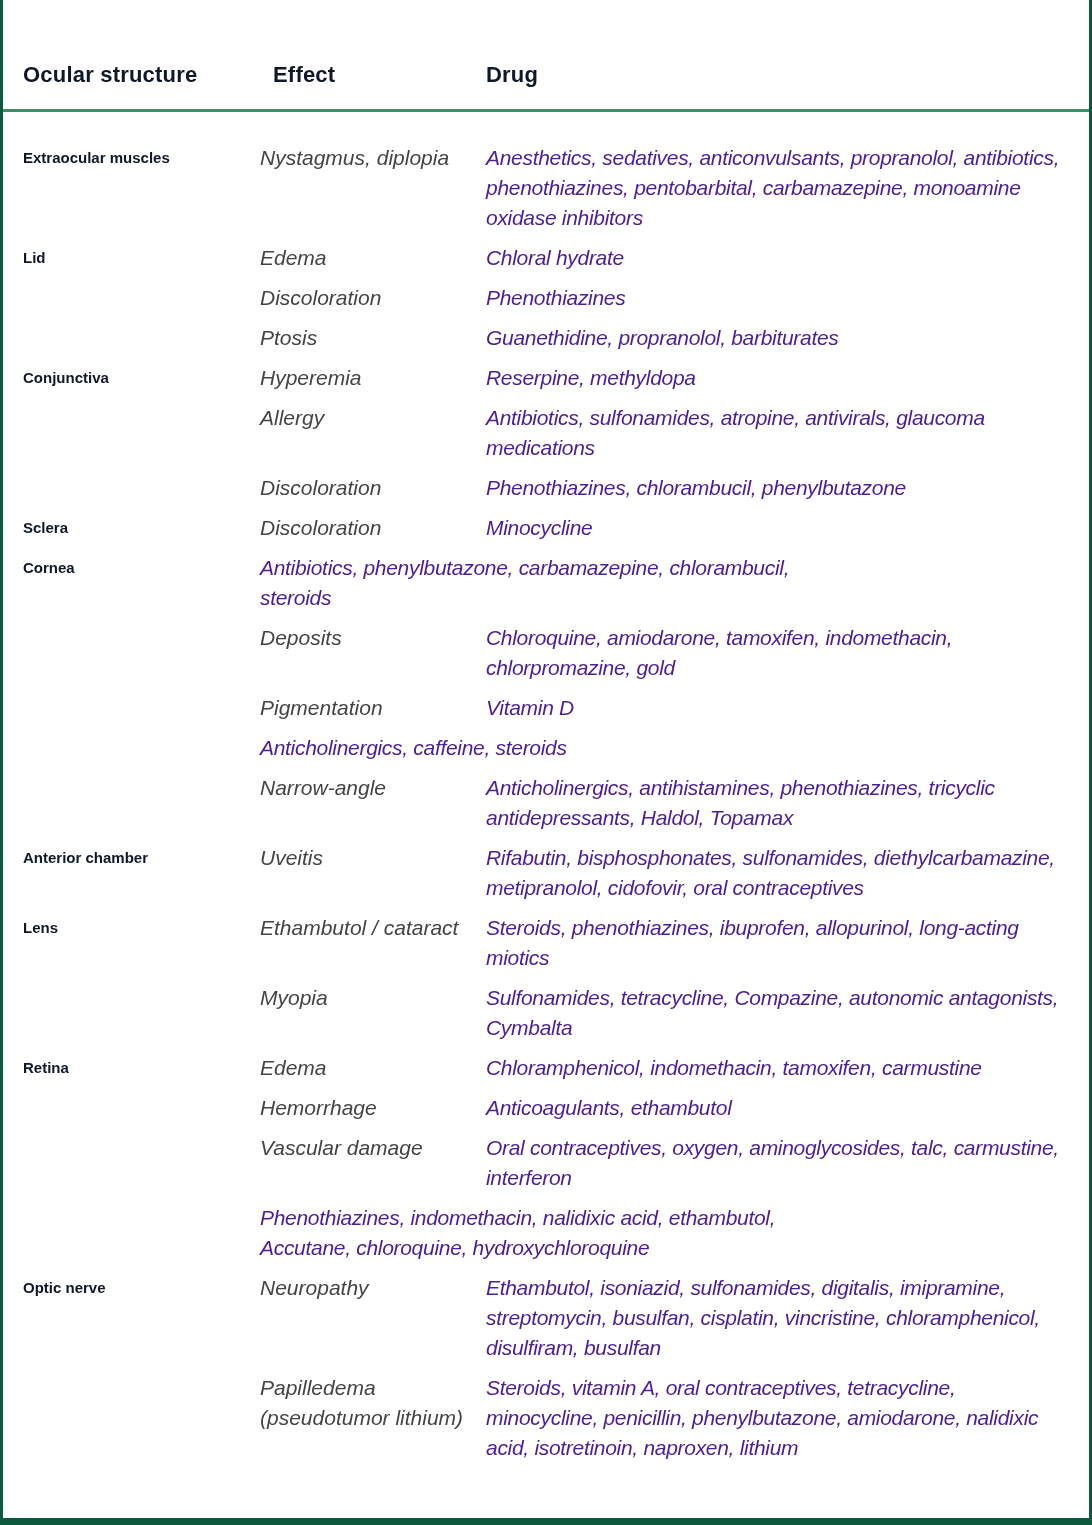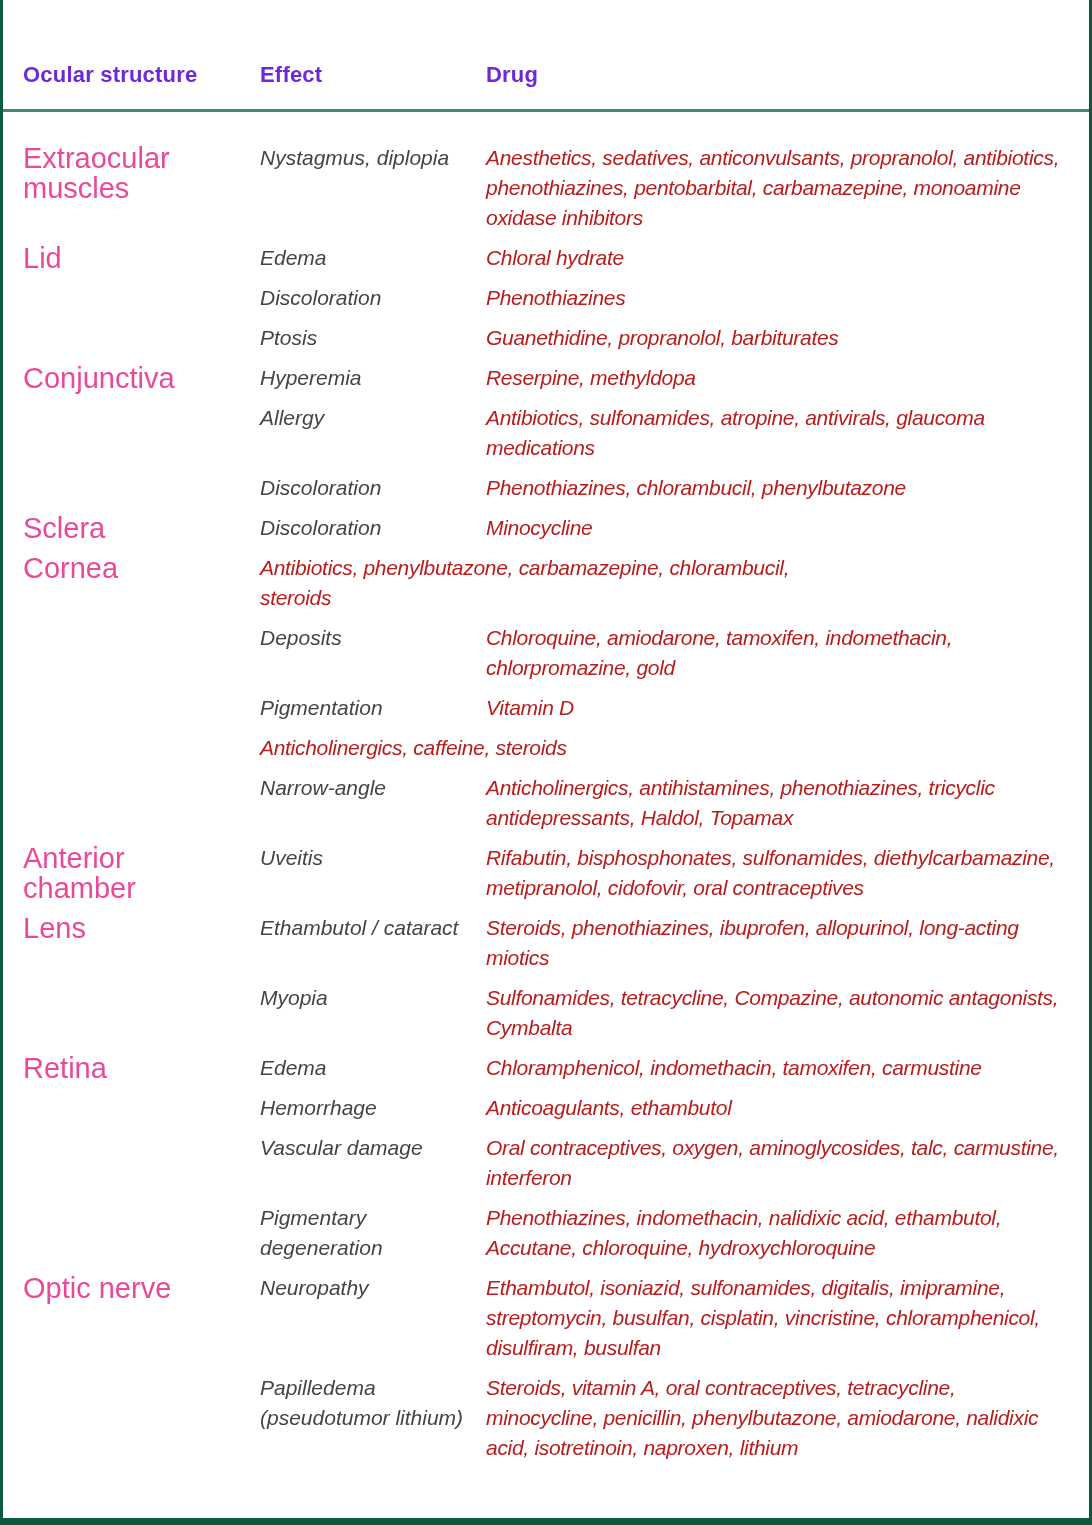--- a/index.html
+++ b/index.html
@@ -33,45 +33,45 @@
       width: 100%;
       height: 112px;
       border-bottom: 3px solid #3f8c6d;
       box-sizing: border-box;
     }
     .hcell {
       position: absolute;
       top: 62px;
       font-weight: bold;
       font-size: 22px;
-      color: #6d28d9;
+      color: #0f172a;
       letter-spacing: 0.2px;
     }
     .col-structure { left: 20px; }
-    .col-effect { left: 257px; }
+    .col-effect { left: 270px; }
     .col-drug { left: 483px; }
 
     .body-rows {
       position: absolute;
       left: 0;
       top: 143px;
       width: 100%;
     }
     .group {
       position: relative;
       display: flex;
     }
     .structure {
       position: absolute;
       left: 20px;
       width: 220px;
-      font-weight: normal;
-      font-size: 29px;
+      font-weight: bold;
+      font-size: 15px;
       line-height: 30px;
-      color: #ec4899;
+      color: #0f172a;
     }
     .effects {
       margin-left: 257px;
       width: 810px;
     }
     .erow {
       display: flex;
       margin-bottom: 10px;
       font-style: italic;
     }
@@ -79,21 +79,21 @@
       width: 226px;
       font-size: 21px;
       line-height: 30px;
       color: #444444;
       flex: none;
     }
     .drug {
       width: 590px;
       font-size: 21px;
       line-height: 30px;
-      color: #b91c1c;
+      color: #4c1d95;
       letter-spacing: -0.3px;
     }
   </style>
 </head>
 <body>
 
 <div class="frame">
   <div class="header">
     <div class="hcell col-structure">Ocular structure</div>
     <div class="hcell col-effect">Effect</div>
@@ -211,21 +211,20 @@
           </div>
           <div class="erow">
             <div class="effect">Hemorrhage</div>
             <div class="drug">Anticoagulants, ethambutol</div>
           </div>
           <div class="erow">
             <div class="effect">Vascular damage</div>
             <div class="drug">Oral contraceptives, oxygen, aminoglycosides, talc, carmustine, interferon</div>
           </div>
           <div class="erow">
-            <div class="effect">Pigmentary degeneration</div>
             <div class="drug">Phenothiazines, indomethacin, nalidixic acid, ethambutol, Accutane, chloroquine, hydroxychloroquine</div>
           </div>
         </div>
       </div>
       <div class="group">
         <div class="structure">Optic nerve</div>
         <div class="effects">
           <div class="erow">
             <div class="effect">Neuropathy</div>
             <div class="drug">Ethambutol, isoniazid, sulfonamides, digitalis, imipramine, streptomycin, busulfan, cisplatin, vincristine, chloramphenicol, disulfiram, busulfan</div>

